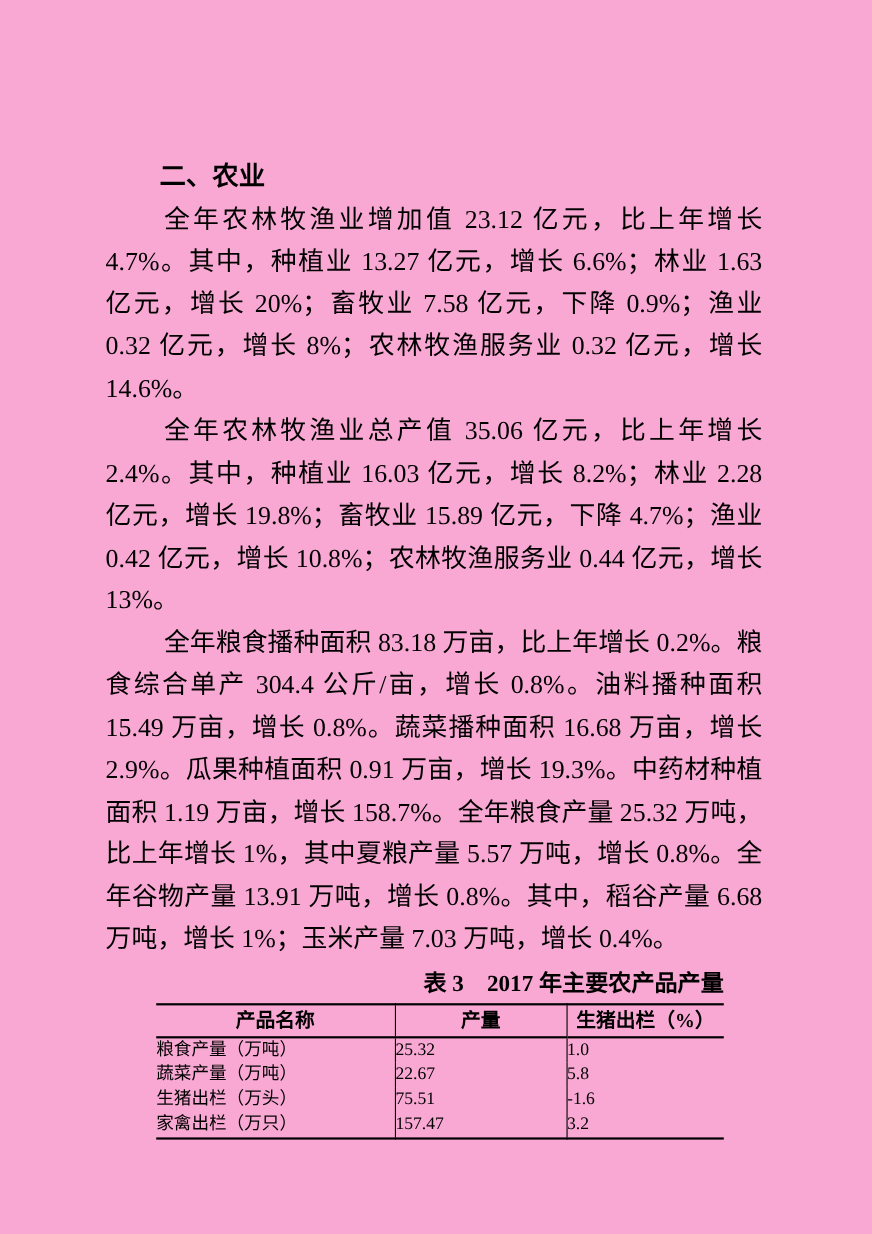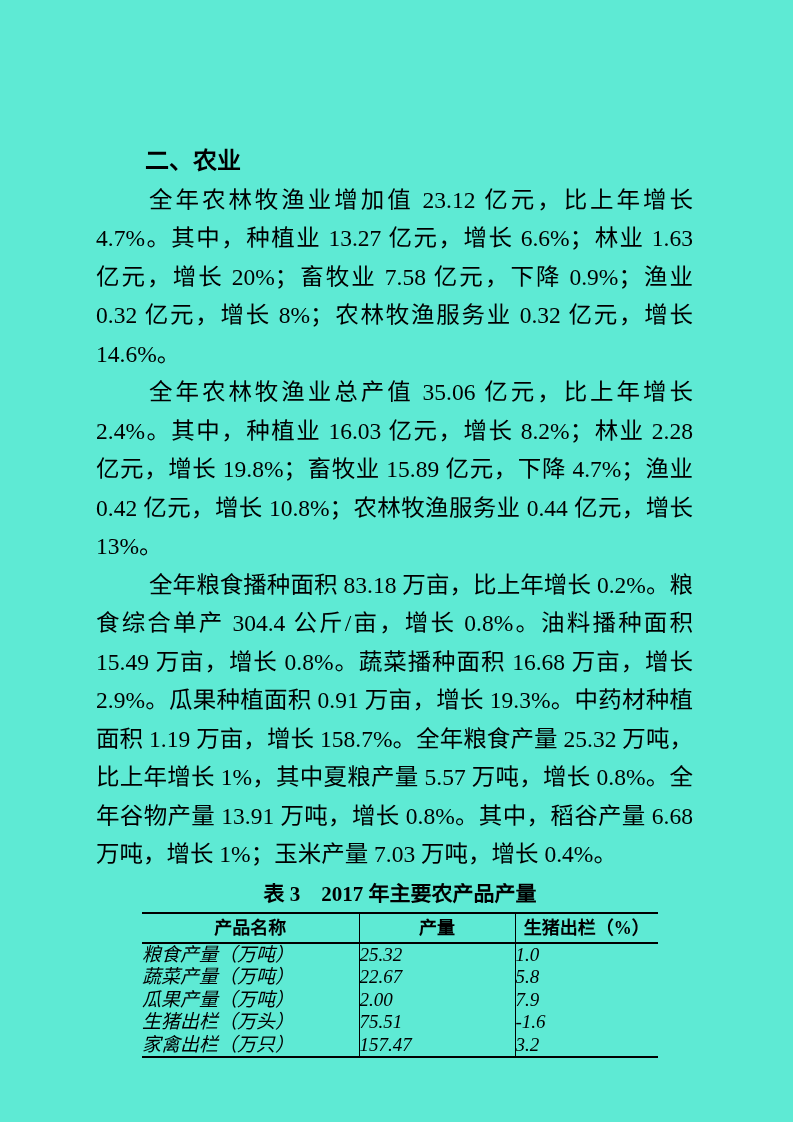--- a/index.html
+++ b/index.html
@@ -4,21 +4,21 @@
 <style>
   html, body {
     margin: 0;
     padding: 0;
     background: #ffffff;
   }
   .page {
     position: relative;
     width: 793px;
     height: 1122px;
-    background: #5eead4;
+    background: #f9a8d4;
     color: #000000;
     font-family: "Liberation Serif", "DejaVu Serif", serif;
     overflow: hidden;
   }
   .content {
     position: absolute;
     left: 96px;
     top: 142px;
     width: 597px;
   }
@@ -36,21 +36,21 @@
     text-align: justify;
     text-justify: inter-ideograph;
     text-indent: 53px;
   }
   .table-title {
     width: 516px;
     margin: 7px 0 0 46px;
     font-size: 21px;
     font-weight: bold;
     line-height: 26px;
-    text-align: center;
+    text-align: right;
   }
   table.agri-table {
     width: 516px;
     margin: 5px 0 0 46px;
     border-collapse: collapse;
     border-top: 2px solid #000000;
     border-bottom: 2px solid #000000;
     table-layout: fixed;
   }
   table.agri-table col.c1 { width: 217px; }
@@ -60,25 +60,24 @@
     height: 28px;
     padding: 0;
     font-size: 18px;
     font-weight: bold;
     border-bottom: 2px solid #000000;
     line-height: 28px;
   }
   table.agri-table td {
     height: 22.5px;
     padding: 0;
-    font-size: 19px;
+    font-size: 16px;
     line-height: 22.5px;
     white-space: nowrap;
     overflow: hidden;
-    font-style: italic;
   }
   table.agri-table .col-sep {
     border-left: 1.5px solid #000000;
     margin-top: 41px;
   }
   td.name-cell { text-align: left; padding-left: 7px; }
   td.num-cell  { text-align: left; padding-right: 9px; }
 </style>
 </head>
 <body>
@@ -114,25 +113,20 @@
           <td class="name-cell">粮食产量（万吨）</td>
           <td class="num-cell col-sep">25.32</td>
           <td class="num-cell col-sep">1.0</td>
         </tr>
         <tr>
           <td class="name-cell">蔬菜产量（万吨）</td>
           <td class="num-cell col-sep">22.67</td>
           <td class="num-cell col-sep">5.8</td>
         </tr>
         <tr>
-          <td class="name-cell">瓜果产量（万吨）</td>
-          <td class="num-cell col-sep">2.00</td>
-          <td class="num-cell col-sep">7.9</td>
-        </tr>
-        <tr>
           <td class="name-cell">生猪出栏（万头）</td>
           <td class="num-cell col-sep">75.51</td>
           <td class="num-cell col-sep">-1.6</td>
         </tr>
         <tr>
           <td class="name-cell">家禽出栏（万只）</td>
           <td class="num-cell col-sep">157.47</td>
           <td class="num-cell col-sep">3.2</td>
         </tr>
       </tbody>

